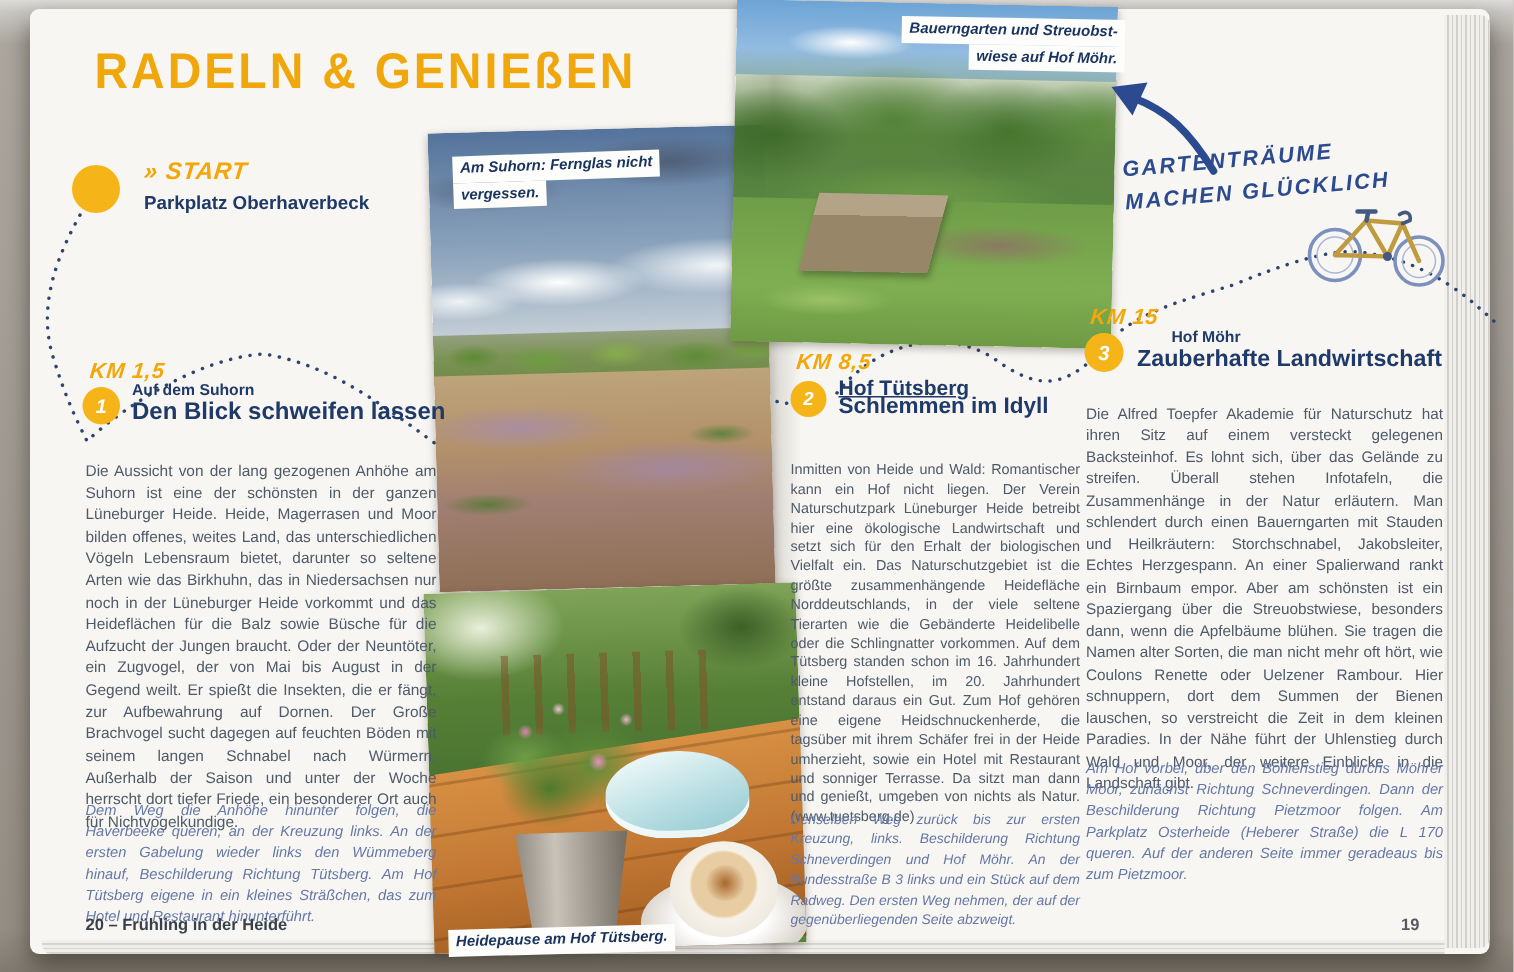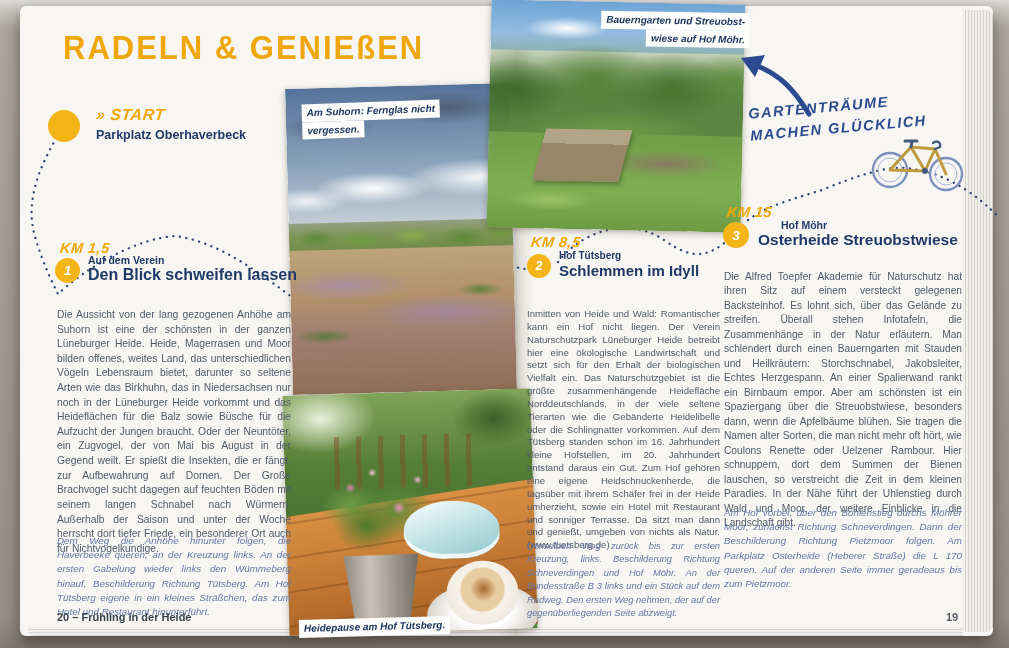--- a/index.html
+++ b/index.html
@@ -152,21 +152,21 @@
   <div class="abs title">RADELN &amp; GENIEßEN</div>
 
   <div class="abs stop-circle" style="left:48px;top:110px;width:32px;height:32px;"></div>
   <div class="abs km" style="left:96px;top:106px;font-size:16px;">» START</div>
   <div class="abs loc" style="left:96px;top:128px;font-size:12.5px;">Parkplatz Oberhaverbeck</div>
 
   <div class="abs km" style="left:60px;top:240px;">KM 1,5</div>
   <div class="abs stop-circle" style="left:55px;top:258px;width:25px;height:25px;font-size:13px;">
     <span>1</span>
   </div>
-  <div class="abs loc" style="left:88px;top:254px;">Auf dem Verein</div>
+  <div class="abs loc" style="left:88px;top:254px;">Auf dem Suhorn</div>
   <div class="abs stop-title" style="left:88px;top:266px;font-size:16px;">Den Blick schweifen lassen</div>
   <div class="abs body-col" style="left:57px;top:294px;width:234px;">Die Aussicht von der lang gezogenen Anhöhe am Suhorn ist eine der schönsten in der ganzen Lüneburger Heide. Heide, Magerrasen und Moor bilden offenes, weites Land, das unterschiedlichen Vögeln Lebensraum bietet, darunter so seltene Arten wie das Birkhuhn, das in Niedersachsen nur noch in der Lüneburger Heide vorkommt und das Heideflächen für die Balz sowie Büsche für die Aufzucht der Jungen braucht. Oder der Neuntöter, ein Zugvogel, der von Mai bis August in der Gegend weilt. Er spießt die Insekten, die er fängt, zur Aufbewahrung auf Dornen. Der Große Brachvogel sucht dagegen auf feuchten Böden mit seinem langen Schnabel nach Würmern. Außerhalb der Saison und unter der Woche herrscht dort tiefer Friede, ein besonderer Ort auch für Nichtvogelkundige.</div>
   <div class="abs dir-col" style="left:57px;top:534px;width:234px;">Dem Weg die Anhöhe hinunter folgen, die Haverbeeke queren, an der Kreuzung links. An der ersten Gabelung wieder links den Wümmeberg hinauf, Beschilderung Richtung Tütsberg. Am Hof Tütsberg eigene in ein kleines Sträßchen, das zum Hotel und Restaurant hinunterführt.</div>
   <div class="abs footer" style="left:57px;top:611px;">20 – Frühling in der Heide</div>
 
   <div class="abs photo" style="left:289px;top:86px;width:224px;height:306px;transform:rotate(-1.5deg);">
     <div class="abs p1-sky"></div>
     <div class="abs p1-trees"></div>
     <div class="abs p1-heath"></div>
   </div>
@@ -221,27 +221,27 @@
       <path d="M39,21 L51,21 M46,22 L45,27" stroke="#44597f" stroke-width="3"></path>
       <path d="M67,23 C71,20 75,22 74,27 L69,29" stroke="#44597f" stroke-width="2.4"></path>
       <circle cx="59" cy="51" r="3" fill="#44597f" stroke="none"></circle>
     </g>
   </svg>
 
   <div class="abs km" style="left:531px;top:234px;">KM 8,5</div>
   <div class="abs stop-circle" style="left:527px;top:254px;width:24px;height:24px;font-size:12.5px;">
     <span>2</span>
   </div>
-  <div class="abs loc" style="left:559px;top:250px;font-size:10px;">Hof Tütsberg</div>
+  <div class="abs loc" style="left:559px;top:250px;font-size:14px;text-decoration:underline;">Hof Tütsberg</div>
   <div class="abs stop-title" style="left:559px;top:262px;font-size:15px;">Schlemmen im Idyll</div>
   <div class="abs body-col" style="left:527px;top:294px;width:193px;font-size:9.6px;line-height:1.34;">Inmitten von Heide und Wald: Romantischer kann ein Hof nicht liegen. Der Verein Naturschutzpark Lüneburger Heide betreibt hier eine ökologische Landwirtschaft und setzt sich für den Erhalt der biologischen Vielfalt ein. Das Naturschutzgebiet ist die größte zusammenhängende Heidefläche Norddeutschlands, in der viele seltene Tierarten wie die Gebänderte Heidelibelle oder die Schlingnatter vorkommen. Auf dem Tütsberg standen schon im 16. Jahrhundert kleine Hofstellen, im 20. Jahrhundert entstand daraus ein Gut. Zum Hof gehören eine eigene Heidschnuckenherde, die tagsüber mit ihrem Schäfer frei in der Heide umherzieht, sowie ein Hotel mit Restaurant und sonniger Terrasse. Da sitzt man dann und genießt, umgeben von nichts als Natur. (www.tuetsberg.de)</div>
   <div class="abs dir-col" style="left:527px;top:540px;width:193px;font-size:9.3px;">Denselben Weg zurück bis zur ersten Kreuzung, links. Beschilderung Richtung Schneverdingen und Hof Möhr. An der Bundesstraße B 3 links und ein Stück auf dem Radweg. Den ersten Weg nehmen, der auf der gegenüberliegenden Seite abzweigt.</div>
 
   <div class="abs km" style="left:727px;top:204px;">KM 15</div>
   <div class="abs stop-circle" style="left:723px;top:222px;width:26px;height:26px;font-size:13.5px;">
     <span>3</span>
   </div>
   <div class="abs loc" style="left:781px;top:219px;">Hof Möhr</div>
-  <div class="abs stop-title" style="left:758px;top:231px;font-size:15.5px;">Osterheide Streuobstwiese</div>
+  <div class="abs stop-title" style="left:758px;top:231px;font-size:15.5px;">Zauberhafte Landwirtschaft</div>
   <div class="abs body-col" style="left:724px;top:256px;width:238px;font-size:10.2px;">Die Alfred Toepfer Akademie für Naturschutz hat ihren Sitz auf einem versteckt gelegenen Backsteinhof. Es lohnt sich, über das Gelände zu streifen. Überall stehen Infotafeln, die Zusammenhänge in der Natur erläutern. Man schlendert durch einen Bauerngarten mit Stauden und Heilkräutern: Storchschnabel, Jakobsleiter, Echtes Herzgespann. An einer Spalierwand rankt ein Birnbaum empor. Aber am schönsten ist ein Spaziergang über die Streuobstwiese, besonders dann, wenn die Apfelbäume blühen. Sie tragen die Namen alter Sorten, die man nicht mehr oft hört, wie Coulons Renette oder Uelzener Rambour. Hier schnuppern, dort dem Summen der Bienen lauschen, so verstreicht die Zeit in dem kleinen Paradies. In der Nähe führt der Uhlenstieg durch Wald und Moor, der weitere Einblicke in die Landschaft gibt.</div>
   <div class="abs dir-col" style="left:724px;top:506px;width:238px;">Am Hof vorbei, über den Bohlenstieg durchs Möhrer Moor, zunächst Richtung Schneverdingen. Dann der Beschilderung Richtung Pietzmoor folgen. Am Parkplatz Osterheide (Heberer Straße) die L 170 queren. Auf der anderen Seite immer geradeaus bis zum Pietzmoor.</div>
-  <div class="abs footer" style="left:934px;top:611px;color:#55595f;margin-left:12px;">19</div>
+  <div class="abs footer" style="left:934px;top:611px;color:#55595f;">19</div>
 </div>
 
 </body></html>

